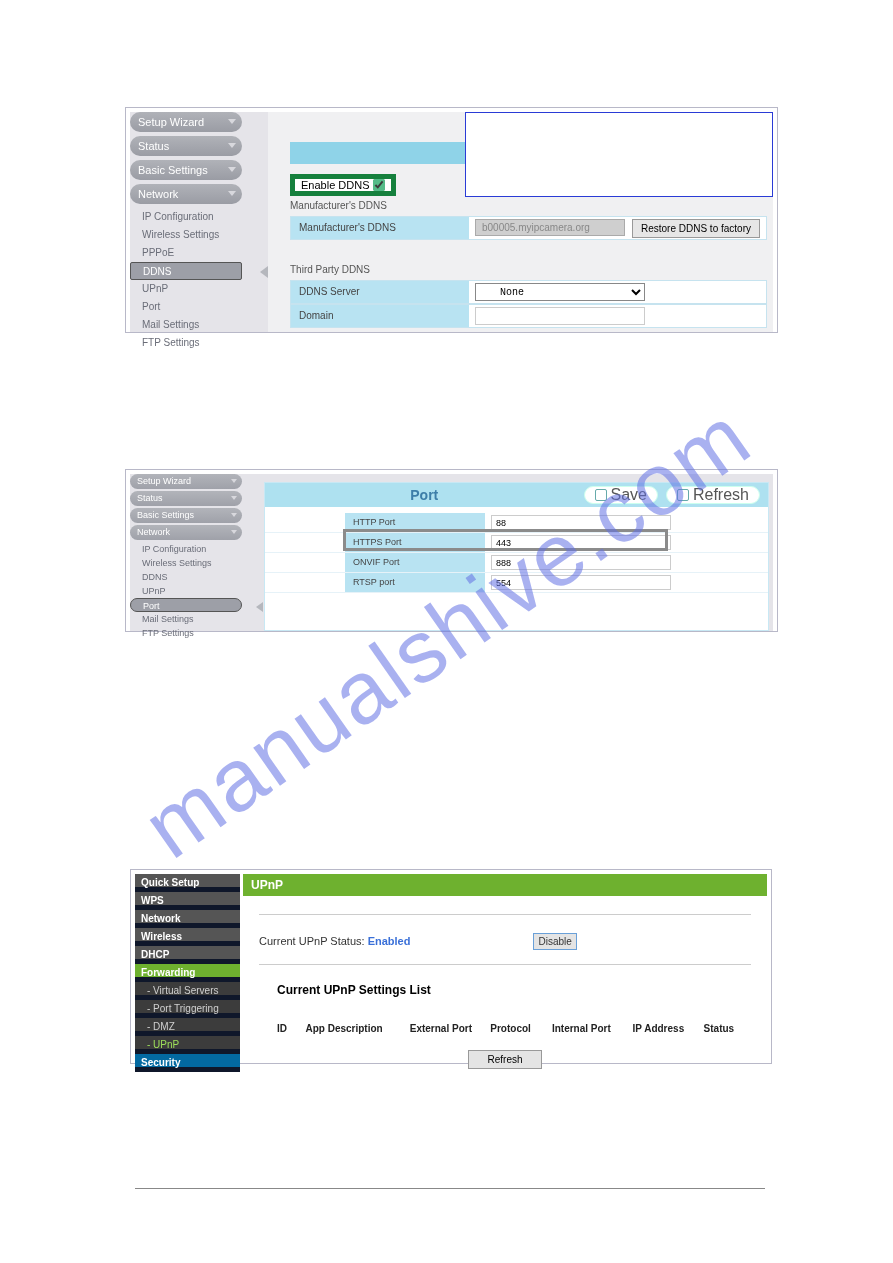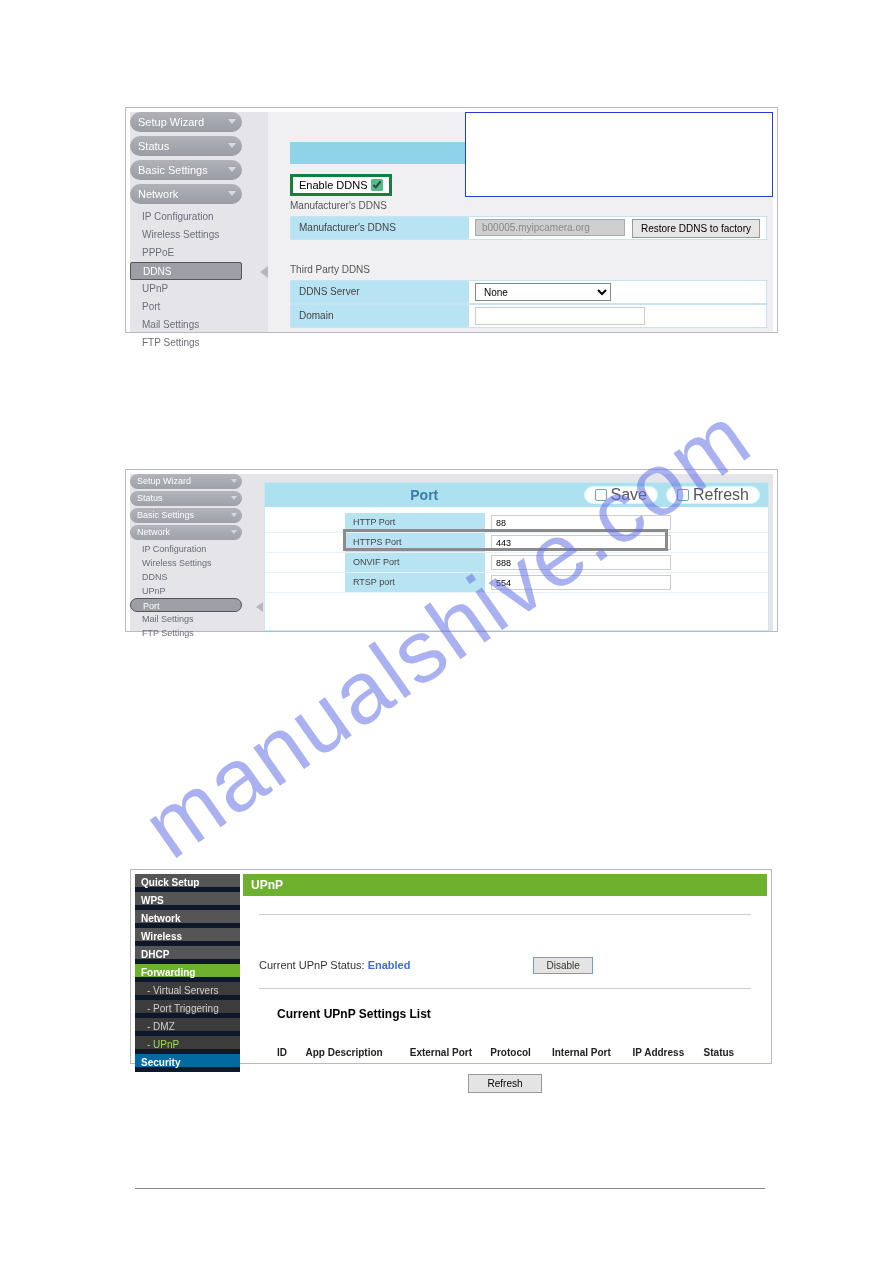--- a/index.html
+++ b/index.html
@@ -51,31 +51,31 @@
   .nav-sub.sel { background:#9d9fa7; color:#fff; border:1px solid #555; border-radius:2px; }
   .p1-arrow {
     position:absolute; left:130px; top:154px;
     width:0;height:0; border-top:6px solid transparent; border-bottom:6px solid transparent; border-right:8px solid #b5b7bd;
   }
   #p1-right { position:absolute; left:138px; top:0; right:0; bottom:0; background:#f0f0f2; }
   .p1-bluebar { position:absolute; left:22px; top:30px; width:175px; height:22px; background:#8fd3e8; }
   .p1-emptybox { position:absolute; left:197px; top:0; right:0; height:85px; background:#fff; border:1px solid #2a3bd6; }
   .p1-enablewrap {
     position:absolute; left:22px; top:62px; height:22px;
-    border:3px solid #15803d; background:#fff; padding:3px 6px;
+    border:5px solid #15803d; background:#fff; padding:3px 6px;
     display:flex; align-items:center; gap:4px;
   }
   .p1-cb { width:12px; height:12px; accent-color:#5b8; }
   .p1-sect { position:absolute; left:22px; color:#555; font-size:10px; }
   .p1-row { position:absolute; left:22px; right:6px; height:24px; border:1px solid #c6e3ef; background:#fff; display:flex; }
   .p1-label { width:178px; background:#b8e3f2; color:#444; font-size:10px; padding:5px 8px; }
   .p1-val { flex:1; display:flex; align-items:flex-start; gap:6px; padding:2px 6px; }
   .p1-gray { background:#cfcfcf; border:1px solid #aaa; color:#888; font-size:10px; padding:2px 6px; width:150px; }
   .p1-btn { margin-left:auto; background:#e6e6e6; border:1px solid #999; font-size:10px; padding:3px 8px; cursor:pointer; }
-  .p1-sel { width:136px; height:18px; border:1px solid #888; font-size:10px; background:#fff; padding-left:4px; }
+  .p1-sel { width:170px; height:18px; border:1px solid #888; font-size:10px; background:#fff; padding-left:20px;font-family:Liberation Mono, monospace; }
   .p1-inp { width:170px; height:18px; border:1px solid #ccc; background:#fff; font-size:10px; padding-left:4px; }
   
   #panel2 { left:125px; top:469px; width:653px; height:163px; }
   #p2-inner { position:absolute; left:4px; top:4px; right:4px; bottom:0; background:#e5e4e9; }
   .nav-col2 { position:absolute; left:0; top:0; width:112px; }
   .nav-pill2 {
     height:15px; line-height:15px; padding-left:7px;
     background: linear-gradient(#b2b4ba,#9fa1a9);
     color:#fff; font-size:9px; border-radius:8px; margin-bottom:2px; position:relative;
   }
@@ -114,21 +114,21 @@
   .p3-item.last { background:#0369a1; }
   #p3-right { position:absolute; left:112px; top:4px; right:4px; bottom:4px; background:#fff; }
   .p3-title { height:22px; background:#6eb12f; color:#fff; font-weight:bold; padding:4px 8px; font-size:12px; }
   .p3-body { padding:14px 16px 8px; }
   .p3-hr { border:none; border-top:1px solid #ccc; margin:4px 0 18px; }
   .p3-status { font-size:11px; color:#333; }
   .p3-status .en { color:#3a70d8; font-weight:bold; }
   .p3-disbtn {
     display:inline-block; margin-left:120px;
     background:#e4e4e4; border:1px solid #6aa0d8;
-    padding:2px 12px; font-size:10px; color:#333; cursor:pointer;margin-top:24px;
+    padding:2px 4px; font-size:10px; color:#333; cursor:pointer;
   }
   .p3-list-title { font-weight:bold; font-size:12px; margin:18px 0 6px 18px; }
   .p3-thead { display:flex; gap:0; font-size:10px; font-weight:bold; color:#222; margin-left:18px; white-space:nowrap; }
   .p3-thead span { display:inline-block;margin-top:20px; }
   .p3-rf { text-align:center; margin-top:16px; }
   .p3-rfbtn { background:#e4e4e4; border:1px solid #999; padding:3px 18px; font-size:10px; cursor:pointer; }
   .bottom-line { position:absolute; left:135px; top:1188px; width:630px; border-top:1px solid #888; }
 </style>
 </head>
 <body>

